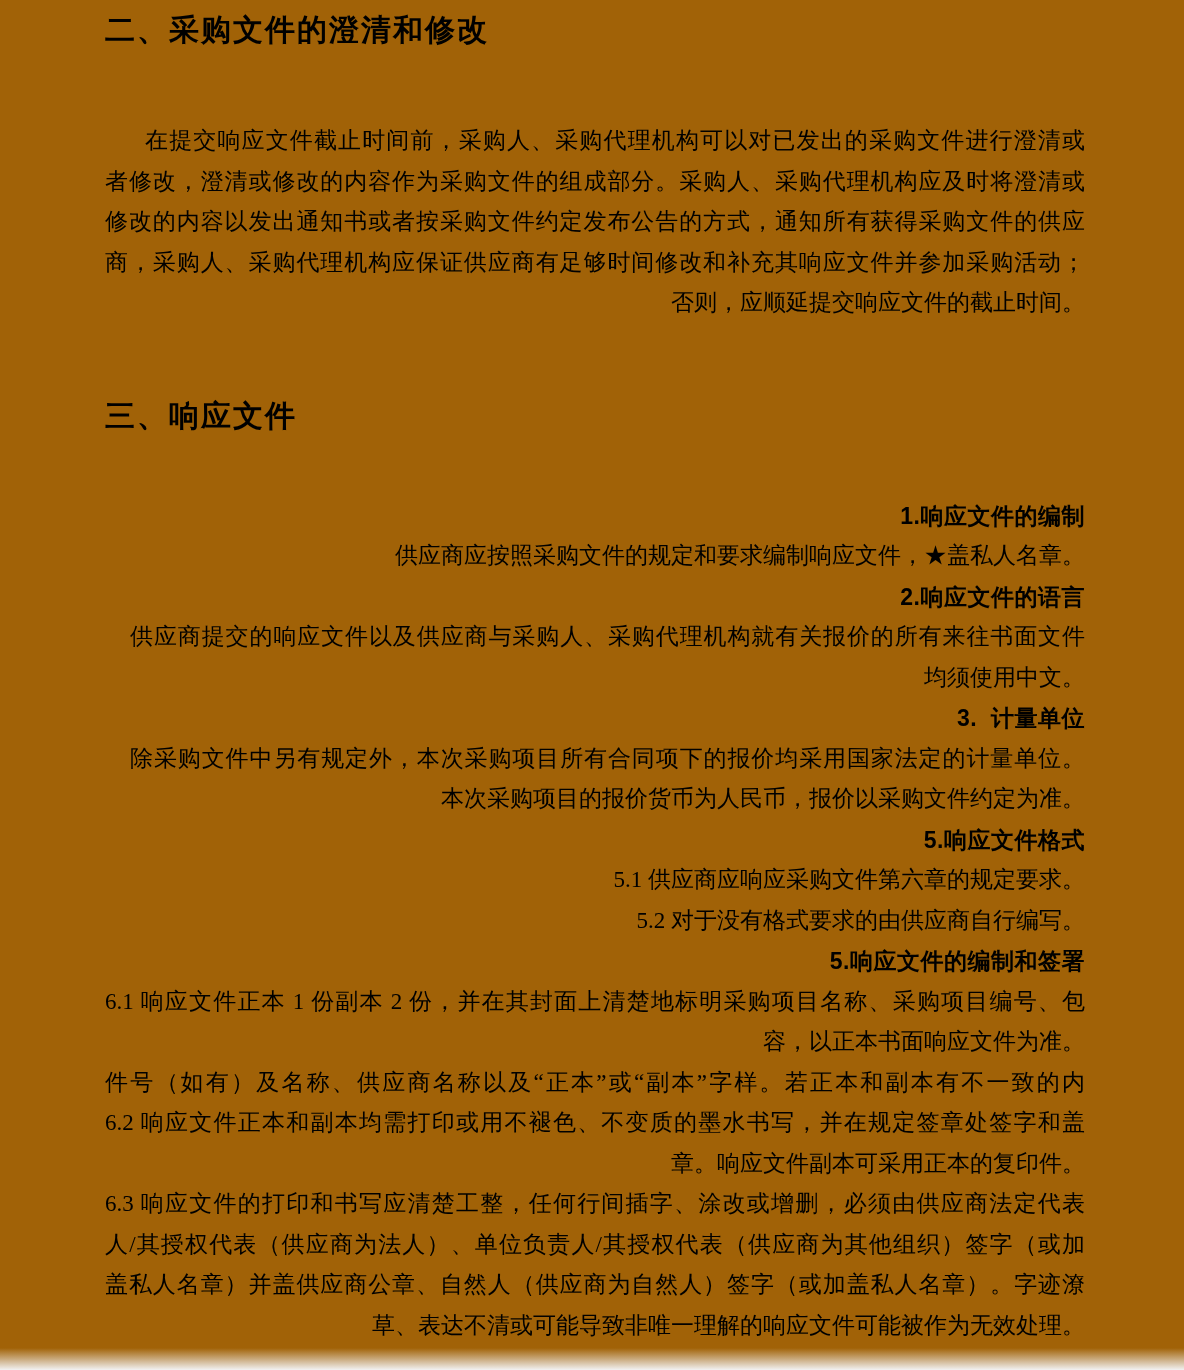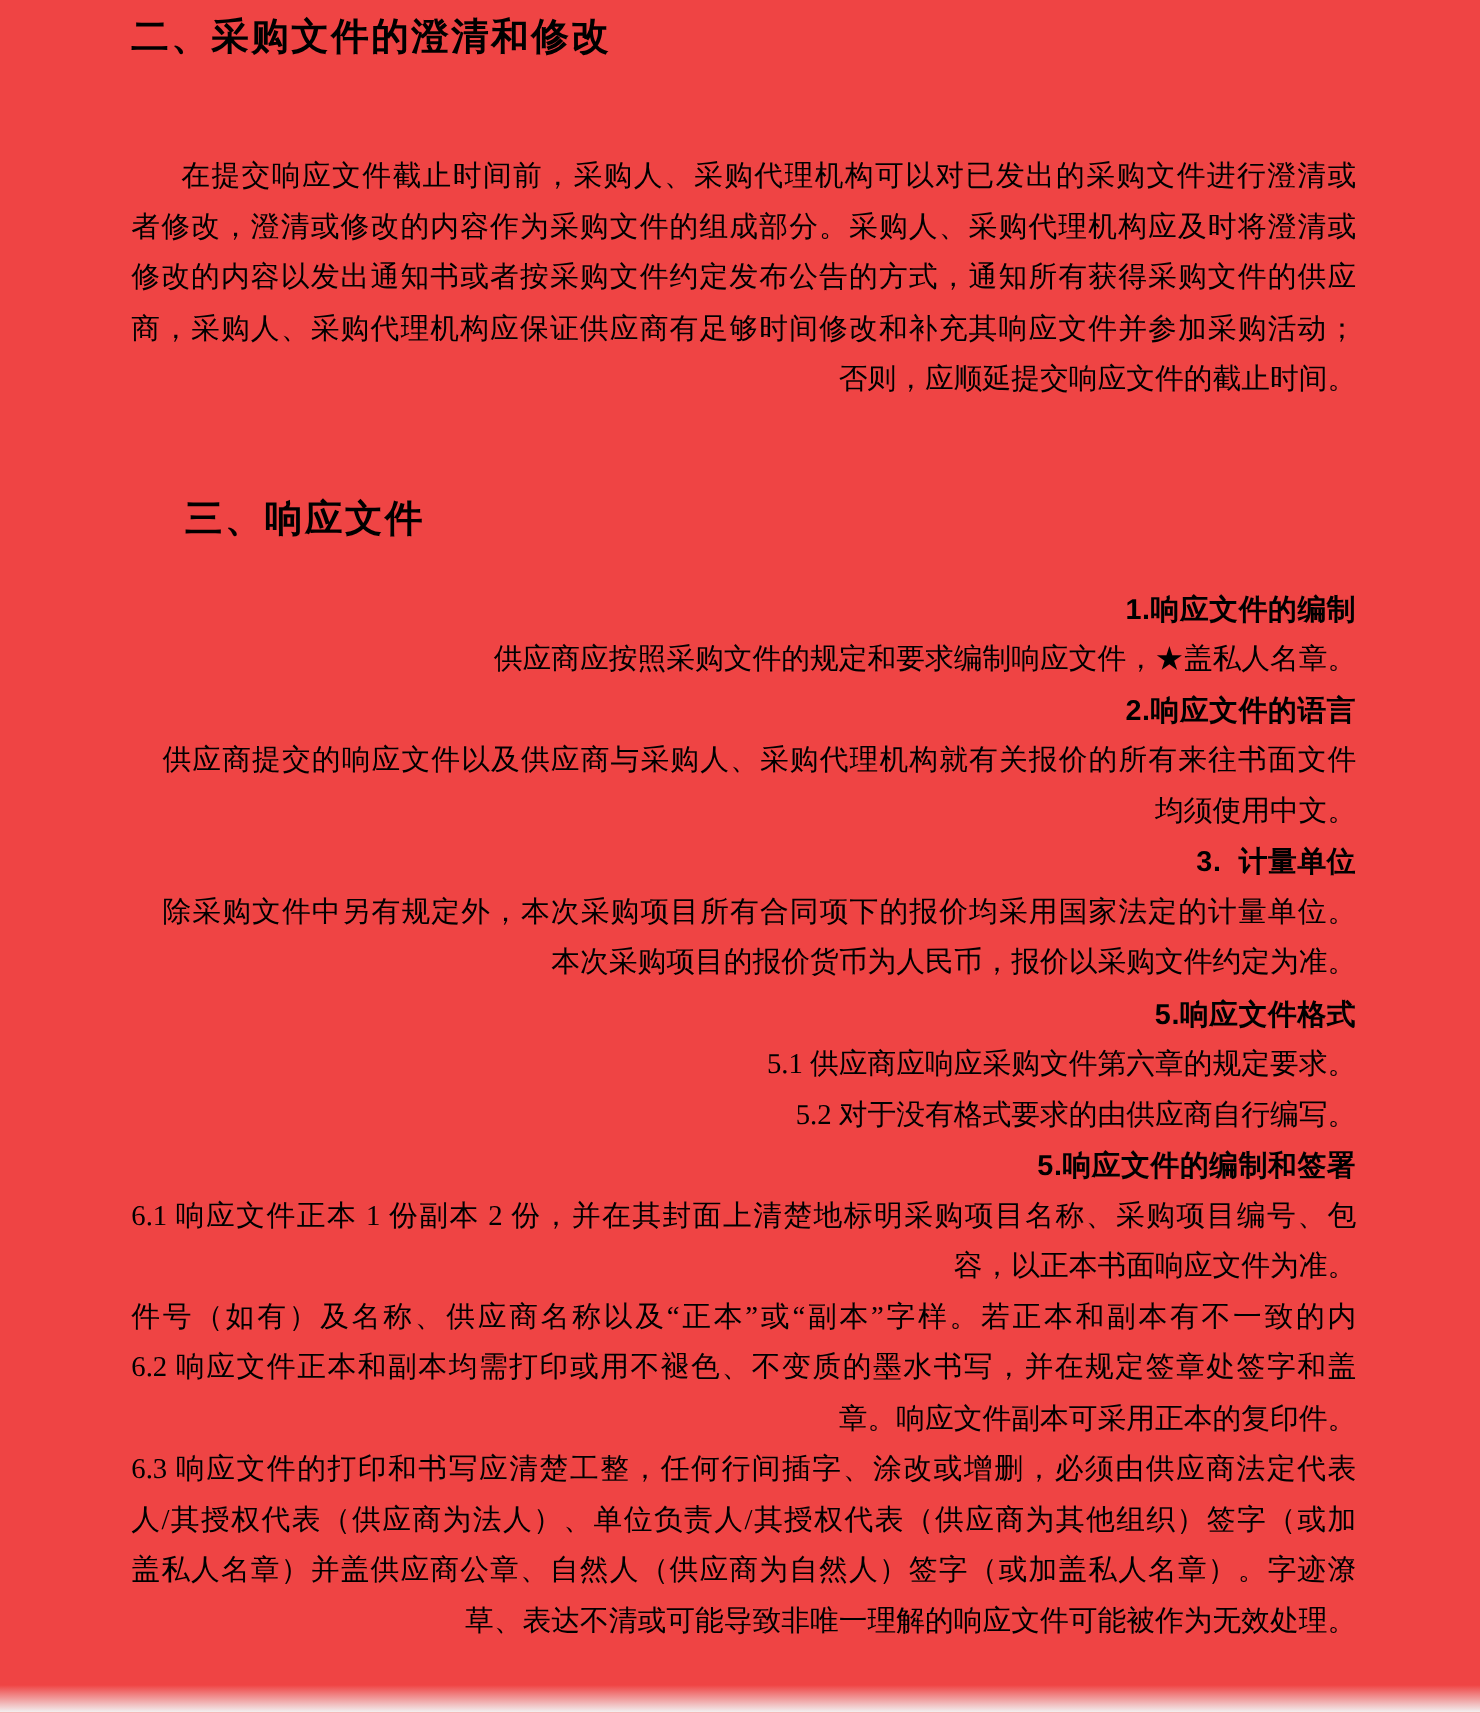--- a/index.html
+++ b/index.html
@@ -1,43 +1,43 @@
 <!DOCTYPE html>
 <html><head>
 <meta charset="utf-8">
 <style>
   html, body { margin: 0; padding: 0; background: #ffffff; }
   .page {
     position: relative;
     width: 1184px;
     height: 1370px;
-    background: #ef4444;
+    background: #a16207;
     overflow: hidden;
     color: #000000;
     font-family: "Liberation Serif", "DejaVu Serif", serif;
     text-decoration: underline;
   }
   .content {
     position: absolute;
     left: 105px;
     top: 0;
     width: 980px;
   }
   .h1 {
     font-family: "Liberation Sans", "DejaVu Sans", sans-serif;
     font-weight: bold;
     font-size: 30px;
     line-height: 36px;
     letter-spacing: 2px;
     white-space: pre-wrap;
   }
   .h1-first { margin-top: 12px; }
-  .h1-second { margin-top: 74px; margin-left: 43px; }
+  .h1-second { margin-top: 74px; }
   .para { margin-top: 73px; }
-  .list { margin-top: 33px; }
+  .list { margin-top: 62px; }
   .line {
     font-size: 23px;
     line-height: 40.5px;
     white-space: pre-wrap;
     text-align: right;
   }
   .just {
     text-align: justify;
     text-align-last: justify;
     -moz-text-align-last: justify;

